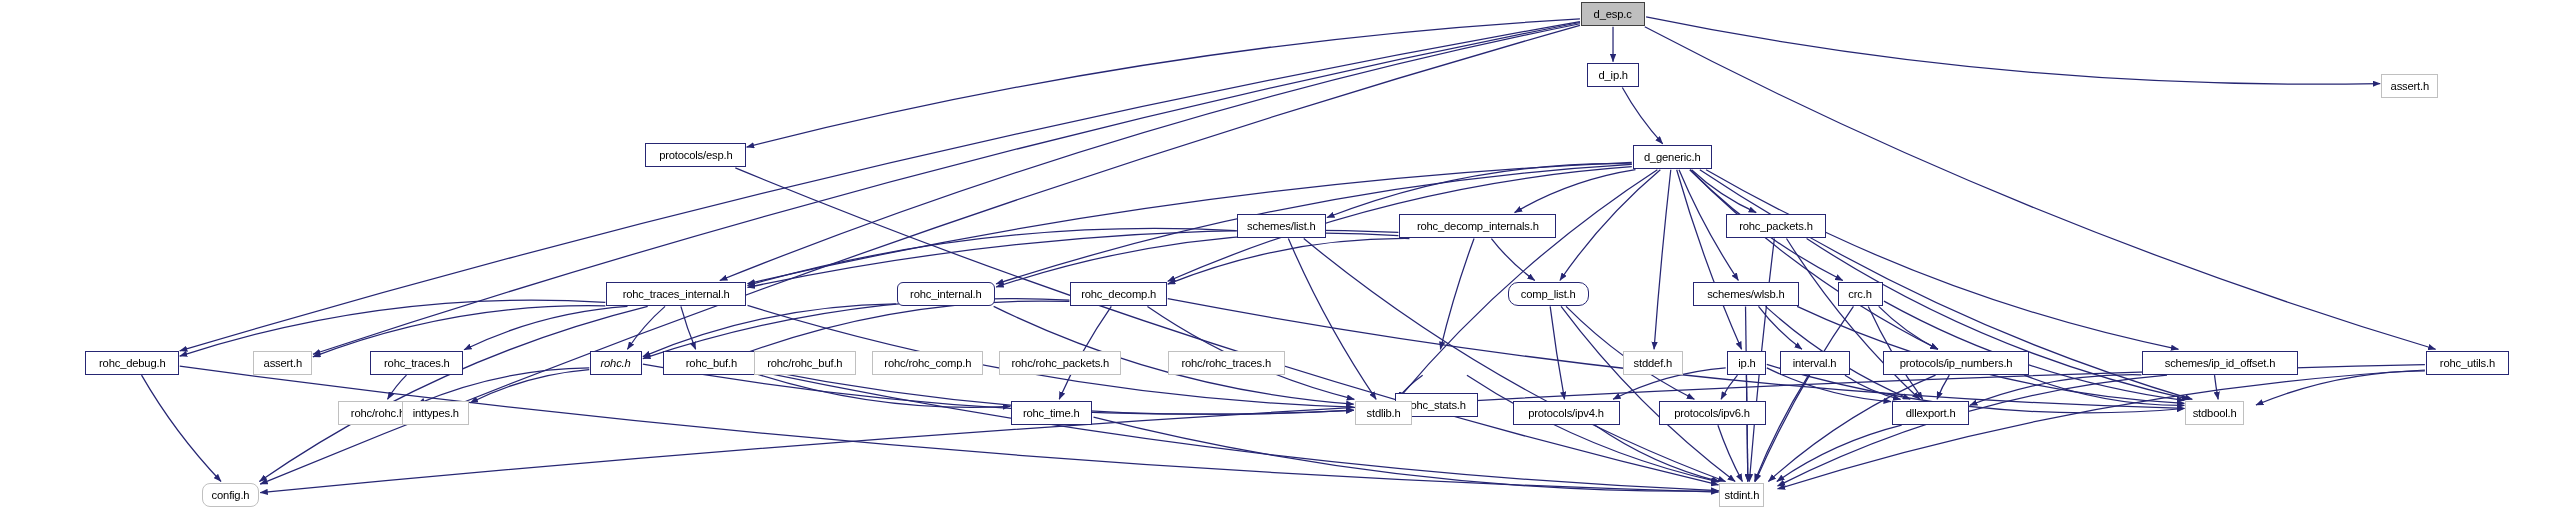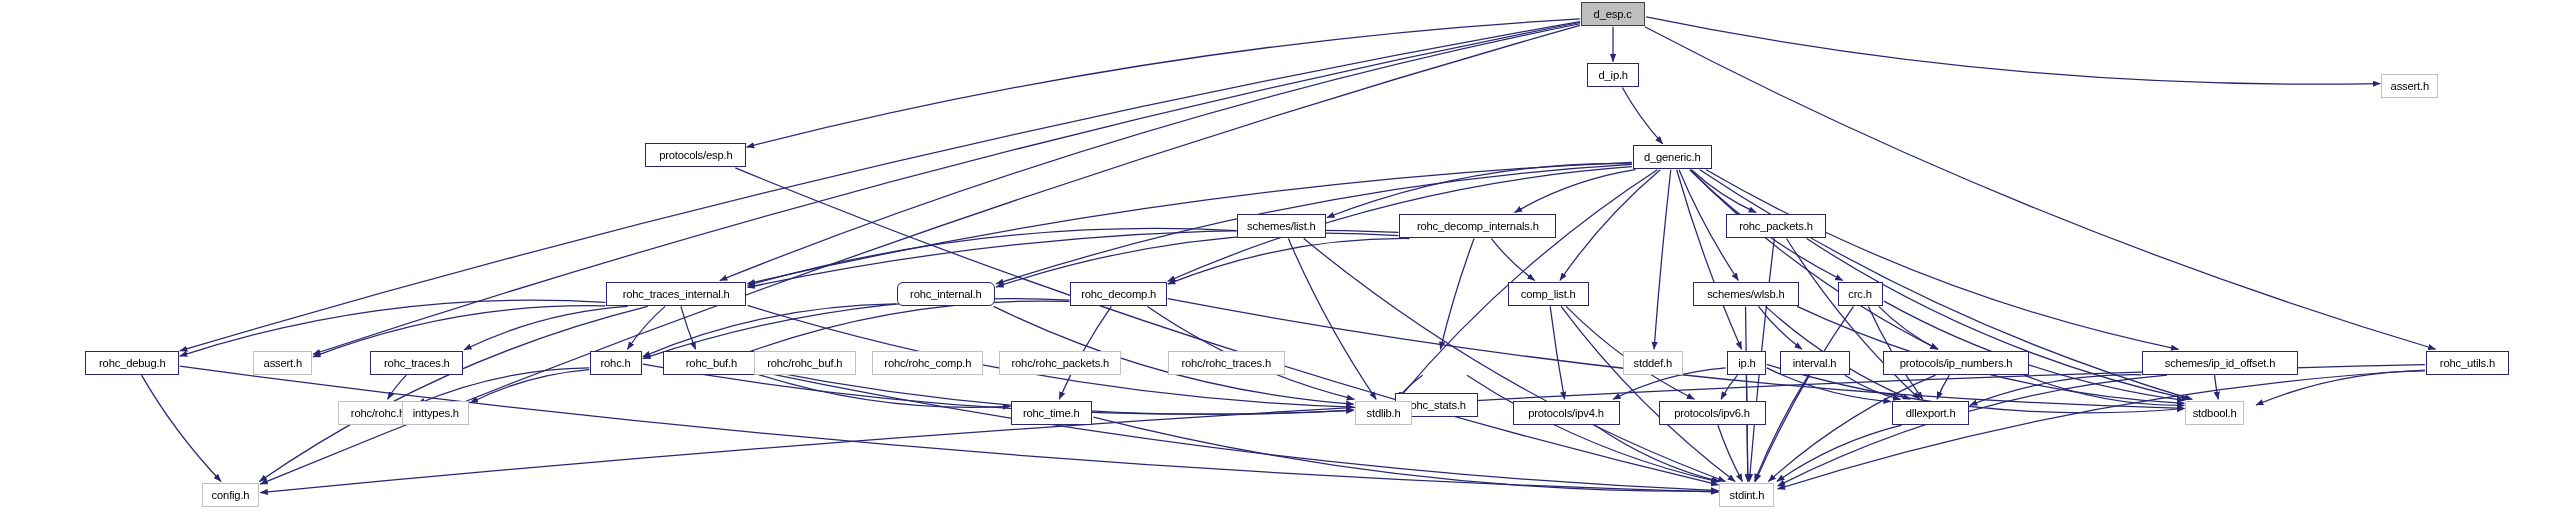--- a/index.html
+++ b/index.html
@@ -185,39 +185,39 @@
       </div>
       <div class="node solid" style="left: 606px; top: 282px; width: 140px;">
         <span class="node-label">rohc_traces_internal.h</span>
       </div>
       <div class="node solid" style="left: 897px; top: 282px; width: 98px; border-radius: 6px;">
         <span class="node-label">rohc_internal.h</span>
       </div>
       <div class="node solid" style="left: 1070px; top: 282px; width: 97px;">
         <span class="node-label">rohc_decomp.h</span>
       </div>
-      <div class="node solid" style="left: 1508px; top: 282px; width: 81px;">
+      <div class="node solid" style="left: 1508px; top: 282px; width: 81px; border-radius: 10px;">
         <span class="node-label">comp_list.h</span>
       </div>
       <div class="node solid" style="left: 1693px; top: 282px; width: 106px;">
         <span class="node-label">schemes/wlsb.h</span>
       </div>
       <div class="node solid" style="left: 1838px; top: 282px; width: 45px;">
         <span class="node-label">crc.h</span>
       </div>
       <div class="node solid" style="left: 85px; top: 351px; width: 94px;">
         <span class="node-label">rohc_debug.h</span>
       </div>
       <div class="node light" style="left: 253px; top: 351px; width: 59px;">
         <span class="node-label">assert.h</span>
       </div>
       <div class="node solid" style="left: 370px; top: 351px; width: 93px;">
         <span class="node-label">rohc_traces.h</span>
       </div>
-      <div class="node solid" style="left: 590px; top: 351px; width: 52px;">
+      <div class="node solid" style="left: 590px; top: 351px; width: 52px; font-style: italic;">
         <span class="node-label">rohc.h</span>
       </div>
       <div class="node solid" style="left: 663px; top: 351px; width: 97px;">
         <span class="node-label">rohc_buf.h</span>
       </div>
       <div class="node light" style="left: 754px; top: 351px; width: 102px;">
         <span class="node-label">rohc/rohc_buf.h</span>
       </div>
       <div class="node light" style="left: 872px; top: 351px; width: 111px;">
         <span class="node-label">rohc/rohc_comp.h</span>
@@ -266,21 +266,21 @@
       </div>
       <div class="node solid" style="left: 1659px; top: 401px; width: 107px;">
         <span class="node-label">protocols/ipv6.h</span>
       </div>
       <div class="node solid" style="left: 1892px; top: 401px; width: 77px;">
         <span class="node-label">dllexport.h</span>
       </div>
       <div class="node light" style="left: 2185px; top: 401px; width: 59px;">
         <span class="node-label">stdbool.h</span>
       </div>
-      <div class="node light" style="left: 202px; top: 483px; width: 57px;">
+      <div class="node light" style="left: 202px; top: 483px; width: 57px; border-radius: 8px;">
         <span class="node-label">config.h</span>
       </div>
-      <div class="node light" style="left: 1719px; top: 483px; width: 55px;">
+      <div class="node light" style="left: 1719px; top: 483px; width: 45px;">
         <span class="node-label">stdint.h</span>
       </div>
     </div>
 </div>
 
 
 </body></html>

